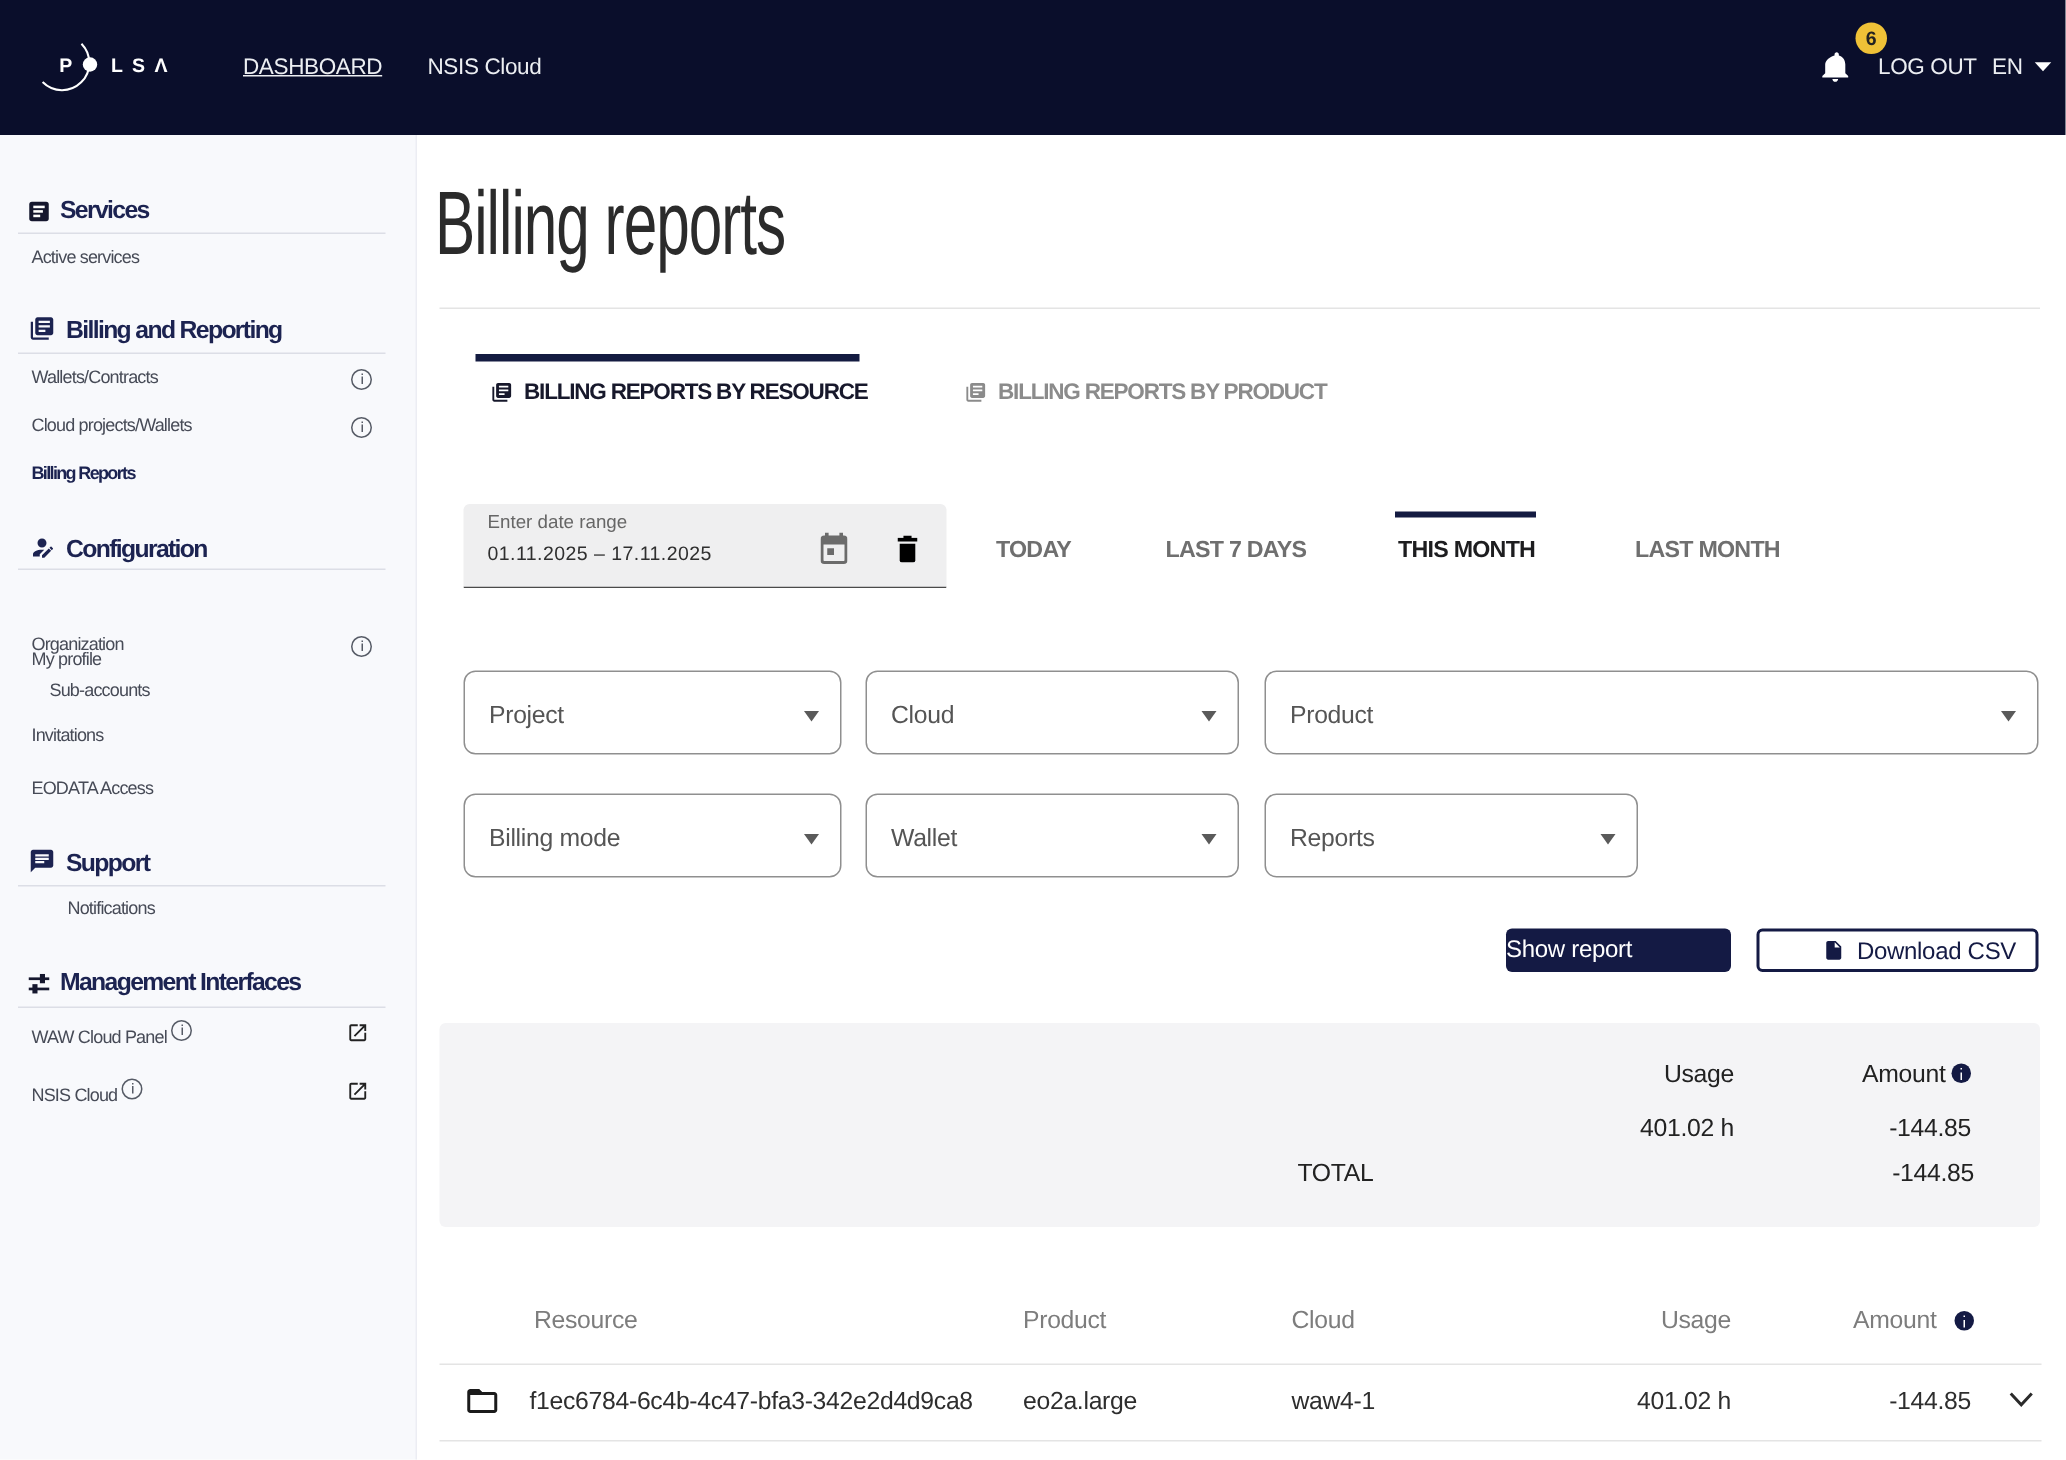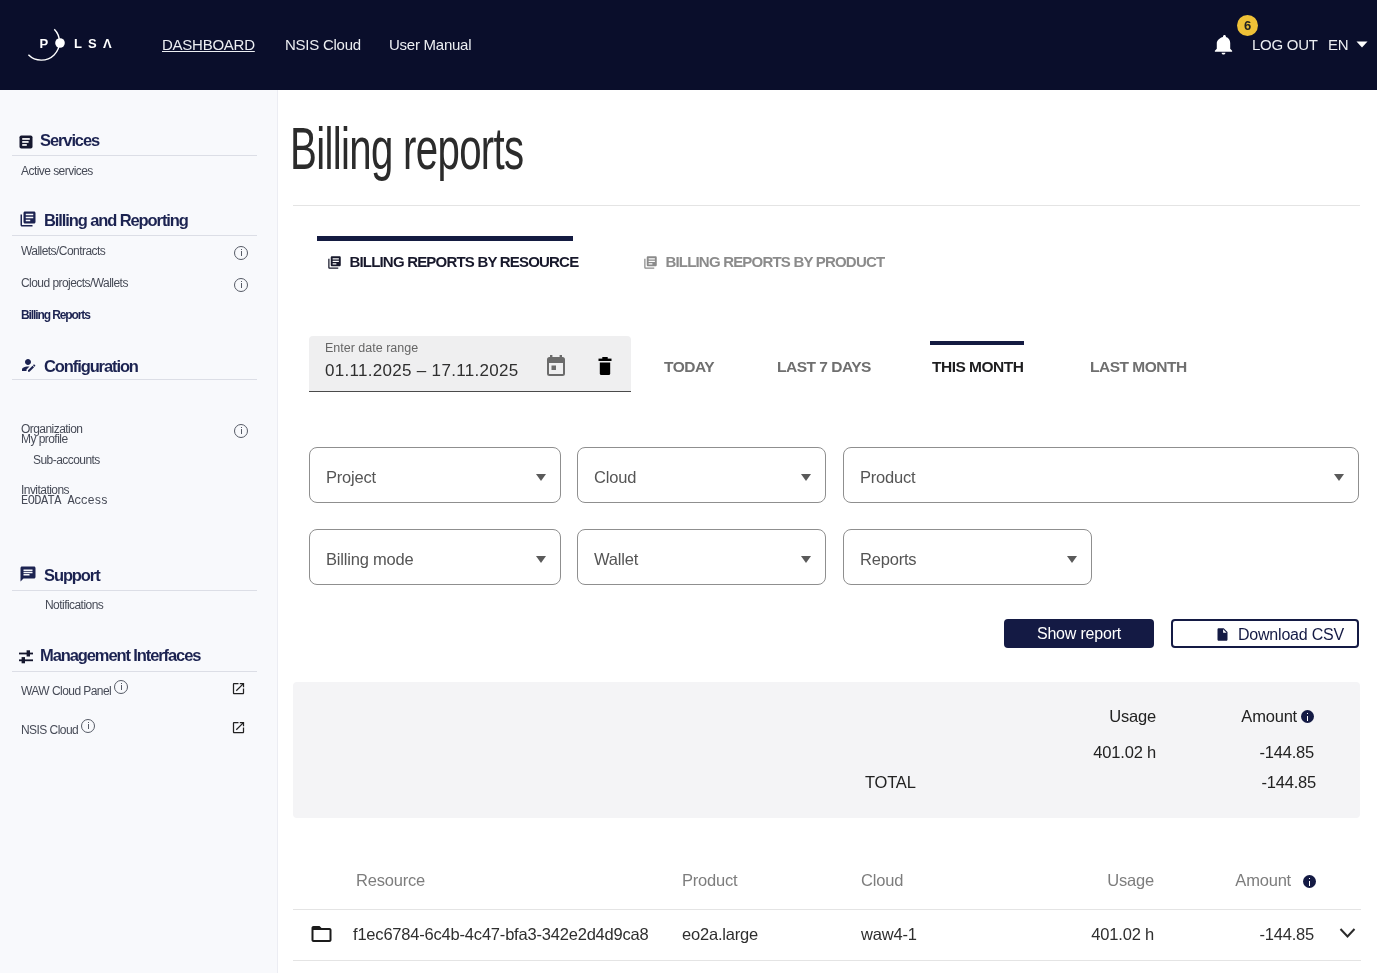--- a/index.html
+++ b/index.html
@@ -21,26 +21,26 @@
 .r-info { position:absolute; left:213px; }
 
 #main { position:absolute; left:278px; top:90px; width:1099px; height:883px; background:#fff; }
 #title { left:12px; top:24px; font-size:60px; font-weight:400; color:#2b2b2b; letter-spacing:-1px; transform:scaleX(0.67); transform-origin:0 0; white-space:nowrap; }
 .tab { font-size:15px; font-weight:bold; letter-spacing:-0.8px; white-space:nowrap; }
 .tab svg { vertical-align:-2.5px; margin-right:4px; }
 .tab.on { color:#17182b; }
 .tab.off { color:#8b8b8b; }
 #datefield { left:31px; top:246px; width:322px; height:56px; background:#efeff0; border-bottom:1px solid #4a4a4a; border-radius:4px 4px 0 0; }
 #datelabel { position:absolute; left:16px; top:5px; font-size:12.5px; color:#666; letter-spacing:0; }
-#dateval { position:absolute; left:16px; top:25px; font-size:17px; font-weight:normal; color:#2f2f2f; letter-spacing:0.3px; }
+#dateval { position:absolute; left:16px; top:25px; font-size:13px; font-weight:normal; color:#2f2f2f; letter-spacing:0.3px; }
 .qbtn { font-size:15.5px; font-weight:bold; color:#6f6f6f; letter-spacing:-0.5px; }
 .qon { color:#1d1d1f; }
 .sel { height:56px; border:1px solid #8f8f8f; border-radius:8px; font-size:16.5px; color:#555; line-height:59px; padding-left:16px; letter-spacing:-0.2px; }
 .sel:after { content:""; position:absolute; right:14px; top:26px; border-left:5.5px solid transparent; border-right:5.5px solid transparent; border-top:7px solid #5a5a5a; }
-#showbtn { left:726px; top:529px; width:150px; height:29px; background:#141a44; border-radius:4px; color:#fff; font-size:16px; text-align:center; line-height:29px; letter-spacing:-0.2px; }
+#showbtn { left:726px; top:529px; width:150px; height:29px; background:#141a44; border-radius:4px; color:#fff; font-size:16px; text-align:left; line-height:29px; letter-spacing:-0.2px; }
 #csvbtn { left:893px; top:529px; width:188px; height:29px; background:#fff; border:2px solid #141a44; border-radius:4px; color:#141a44; font-size:16px; text-align:center; line-height:27px; letter-spacing:-0.2px;padding-left:29px; }
 #summary { left:15px; top:592px; width:1067px; height:136px; background:#f4f4f6; border-radius:4px; }
 .srow { position:absolute; left:0; width:100%; height:20px; font-size:16.5px; color:#222; letter-spacing:-0.2px; }
 .srow .s-u { position:absolute; right:204px; }
 .srow .s-a { position:absolute; right:46px; }
 .srow .s-t { position:absolute; left:572px; }
 .ii { display:inline-block; width:13px; height:13px; border-radius:50%; background:#141a44; position:relative; vertical-align:-1px; margin-left:4px; }
 .ii:after { content:""; position:absolute; left:5.7px; top:5.5px; width:1.6px; height:5px; background:#fff; }
 .ii:before { content:""; position:absolute; left:5.7px; top:2.5px; width:1.6px; height:1.6px; background:#fff; }
 .thdr { font-size:16.5px; color:#7d7d7d; letter-spacing:-0.2px; }
@@ -52,21 +52,20 @@
   <svg class="abs" style="left:20px;top:10px" width="100" height="70" viewBox="0 0 100 70">
     <path d="M34.3 19.2 A 17 17 0 1 1 8.4 44.7" fill="none" stroke="#fff" stroke-width="1.4"></path>
     <circle cx="40" cy="33" r="4.8" fill="#fff"></circle>
     <text x="19.5" y="38" fill="#fff" font-size="13" font-weight="bold" font-family="Liberation Sans">P</text>
     <text x="54" y="38" fill="#fff" font-size="13" font-weight="bold" font-family="Liberation Sans">L</text>
     <text x="68" y="38" fill="#fff" font-size="13" font-weight="bold" font-family="Liberation Sans">S</text>
     <text x="83" y="38" fill="#fff" font-size="13" font-weight="bold" font-family="Liberation Sans">Λ</text>
   </svg>
   <span class="navlink" style="left:162px; text-decoration:underline;">DASHBOARD</span>
   <span class="navlink" style="left:285px;">NSIS Cloud</span>
-  <span class="navlink" style="left:389px;">User Manual</span>
   <svg class="abs" style="left:1212px;top:32px" width="23" height="24" viewBox="0 0 24 24">
       <path fill="#fff" d="M12 23c1.1 0 2-.9 2-2h-4c0 1.1.9 2 2 2zm7-6v-6c0-3.07-1.63-5.64-4.5-6.32V4c0-.83-.67-1.5-1.5-1.5S11.5 3.17 11.5 4v.68C8.64 5.36 5 7.92 5 11v6l-2 2v1h18v-1l-2-2z"></path>
     </svg>
   <div class="abs" style="left:1237px;top:15px;width:21px;height:21px;border-radius:50%;background:#efc137;color:#222;font-size:13px;font-weight:bold;text-align:center;line-height:21px;">6</div>
   <span class="navlink" style="left:1252px;">LOG OUT</span>
   <span class="navlink" style="left:1328px;">EN</span>
   <svg class="abs" style="left:1356px;top:41px" width="12" height="7" viewBox="0 0 12 7">
       <path fill="#fff" d="M0.5 0.5 L11.5 0.5 L6 6.5 Z"></path>
     </svg>
 </div>
@@ -90,21 +89,21 @@
   <div class="side-i" style="top:218px; font-weight:bold; color:#1c2351; letter-spacing:-1.1px;">Billing Reports</div>
 
   <div class="side-h" style="top:266px;"><svg width="18" height="18" viewBox="0 0 24 24">
         <path fill="#1c2351" d="M21.7 13.35l-1 1-2.05-2.05 1-1c.21-.21.54-.21.75 0l1.3 1.3c.21.21.21.54 0 .75zM12 18.94l6.06-6.06 2.05 2.05L14.06 21H12v-2.06zM12 14c-4.42 0-8 1.79-8 4v2h6v-1.89l4-4c-.66-.08-1.33-.11-2-.11zm0-10C9.79 4 8 5.79 8 8s1.79 4 4 4 4-1.79 4-4-1.79-4-4-4z"></path>
       </svg>Configuration</div>
   <div class="side-sep" style="top:289px;"></div>
   <div class="side-i" style="top:299px;margin-top:43px;">My profile</div>
   <div class="side-i" style="top:332px;">Organization<span class="info r-info" style="top:2px"></span></div>
   <div class="side-i" style="top:363px;margin-left:12px;">Sub-accounts</div>
   <div class="side-i" style="top:393px;">Invitations</div>
-  <div class="side-i" style="top:404px;font-family:Liberation Mono, monospace;">EODATA Access</div>
+  <div class="side-i" style="top:428px;">EODATA Access</div>
 
   <div class="side-h" style="top:475px;"><svg width="18" height="18" viewBox="0 0 24 24">
         <path fill="#1c2351" d="M20 2H4c-1.1 0-1.99.9-1.99 2L2 22l4-4h14c1.1 0 2-.9 2-2V4c0-1.1-.9-2-2-2zM6 9h12v2H6V9zm8 5H6v-2h8v2zm4-6H6V6h12v2z"></path>
       </svg>Support</div>
   <div class="side-sep" style="top:500px;"></div>
   <div class="side-i" style="top:508px;margin-left:24px;">Notifications</div>
 
   <div class="side-h" style="top:556px;"><svg width="14" height="14" viewBox="0 0 14 14">
         <g fill="#15172e">
           <rect x="0" y="2.6" width="14" height="1.8"></rect>

